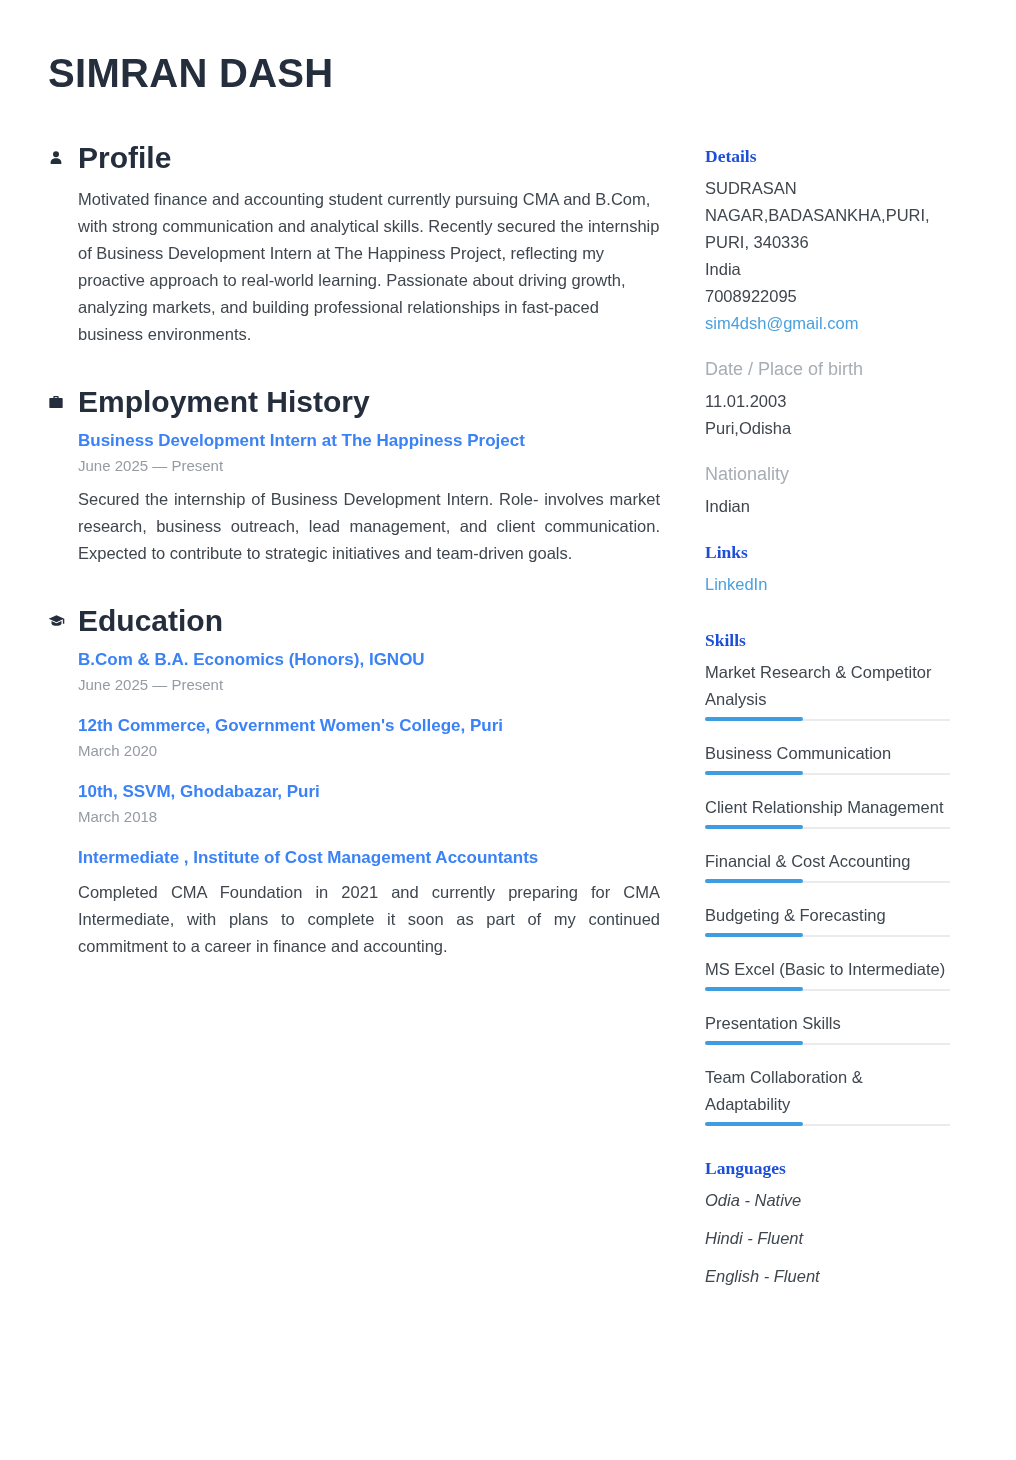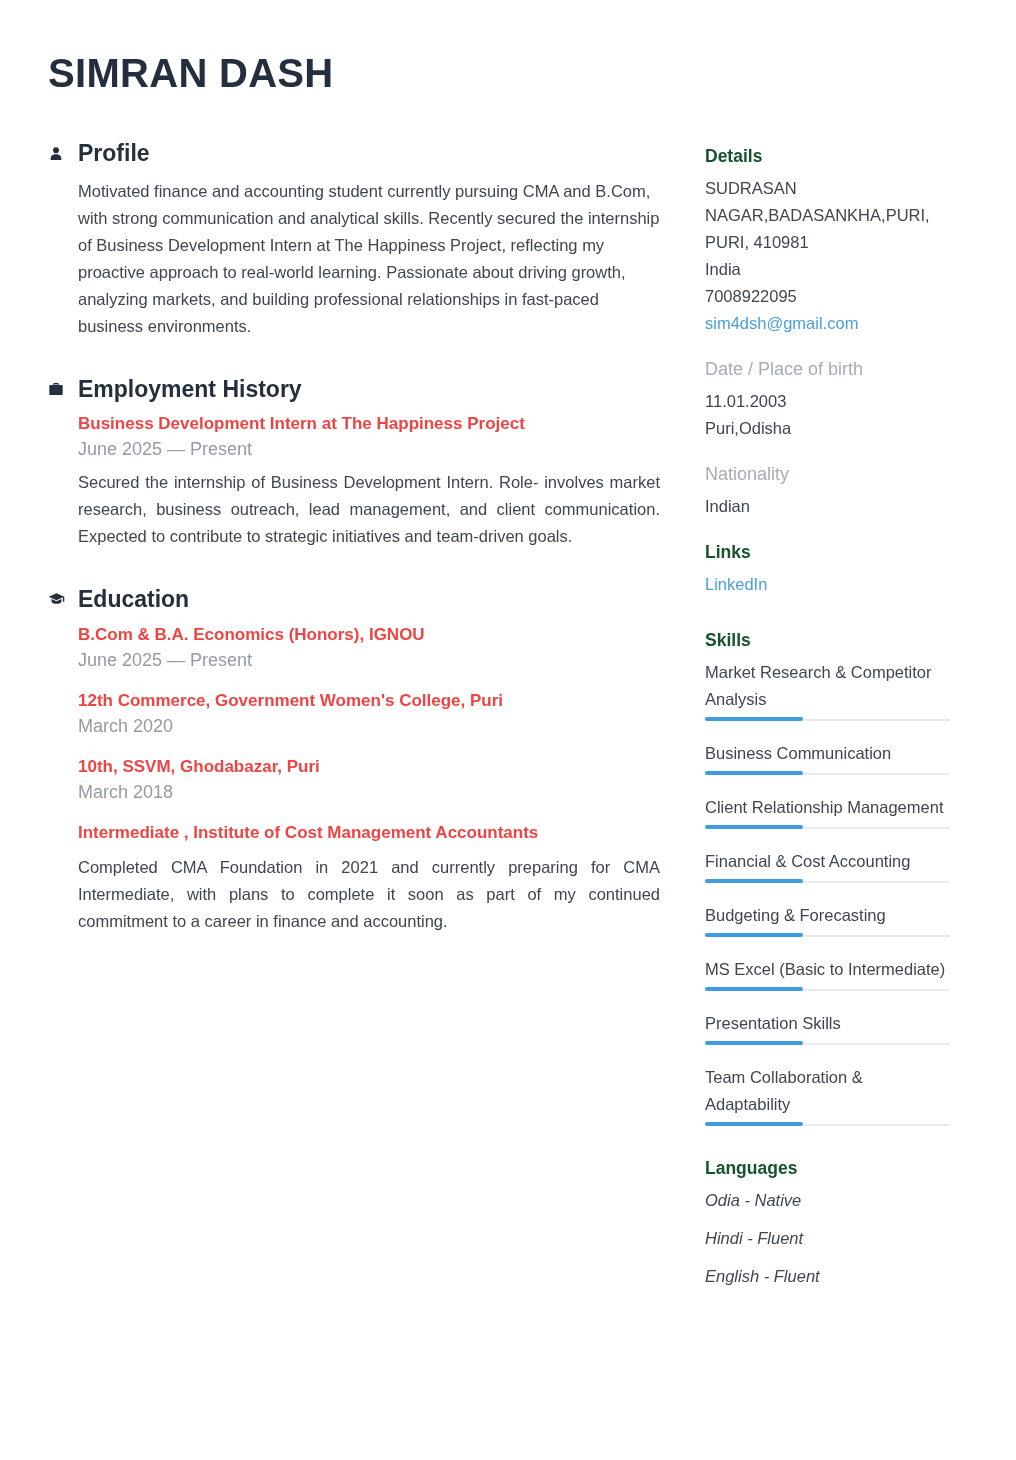--- a/index.html
+++ b/index.html
@@ -25,54 +25,55 @@
   .columns { display: flex; }
   .main-col { width: 612px; flex: none; margin-right: 45px; }
   .side-col { width: 245px; flex: none; padding-top: 4px; }
 
   
   section.block { margin-bottom: 36px; }
   .sec-head { display: flex; align-items: center; margin: 0 0 10px 0; }
   .sec-icon { width: 30px; flex: none; display: flex; align-items: center; }
   .sec-icon svg { fill: #252e3c; }
   .sec-title {
-    font-size: 23px;
+    font-size: 30px;
     font-weight: 700;
     color: #252e3c;
     margin: 0;
     line-height: 1.2;
   }
   .sec-body { margin-left: 30px; }
   .body-text { font-size: 16.5px; line-height: 27px; margin: 0; }
   .body-text.justify { text-align: justify; }
   .item-title {
     font-size: 17px;
     font-weight: 700;
-    color: #ef4444;
+    color: #3b82f6;
     margin: 0;
     line-height: 22px;
   }
   .item-date {
-    font-size: 18px;
+    font-size: 15px;
     color: #949ba3;
     line-height: 20px;
     margin-top: 4px;
   }
   .item-desc { margin-top: 10px; }
   .edu-item { margin-bottom: 20px; }
   .edu-item:last-child { margin-bottom: 0; }
 
   
   .side-sec { margin-bottom: 30px; }
   .side-title {
     font-size: 17.5px;
     font-weight: 700;
-    color: #14532d;
+    color: #1d4ed8;
     margin: 0 0 7px 0;
     line-height: 24px;
+    font-family: Liberation Serif, serif;
   }
   .side-sub {
     font-size: 18px;
     color: #a7adb4;
     margin: 20px 0 7px 0;
     line-height: 24px;
   }
   .side-text { font-size: 16.5px; line-height: 27px; }
   a.link { color: #4aa0de; text-decoration: none; font-size: 16.5px; line-height: 27px; display: inline-block; }
 
@@ -160,21 +161,21 @@
             <p class="body-text justify item-desc">Completed CMA Foundation in 2021 and currently preparing for CMA Intermediate, with plans to complete it soon as part of my continued commitment to a career in finance and accounting.</p>
           </div>
         </div>
       </section>
     </div>
 
     <aside class="side-col">
 
       <section class="side-sec" style="margin-bottom:20px;">
         <h3 class="side-title">Details</h3>
-        <div class="side-text">SUDRASAN NAGAR,BADASANKHA,PURI, PURI, 410981</div>
+        <div class="side-text">SUDRASAN NAGAR,BADASANKHA,PURI, PURI, 340336</div>
         <div class="side-text">India</div>
         <div class="side-text">7008922095</div>
         <a class="link" href="#">sim4dsh@gmail.com</a>
 
         <div class="side-sub">Date / Place of birth</div>
         <div class="side-text">11.01.2003</div>
         <div class="side-text">Puri,Odisha</div>
 
         <div class="side-sub">Nationality</div>
         <div class="side-text">Indian</div>

